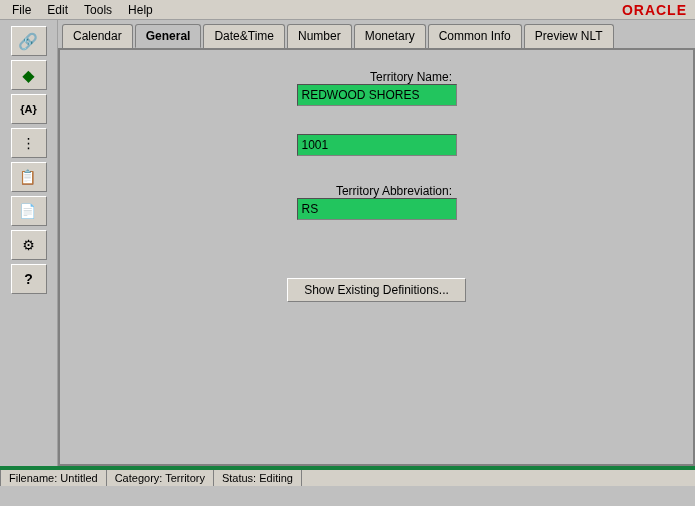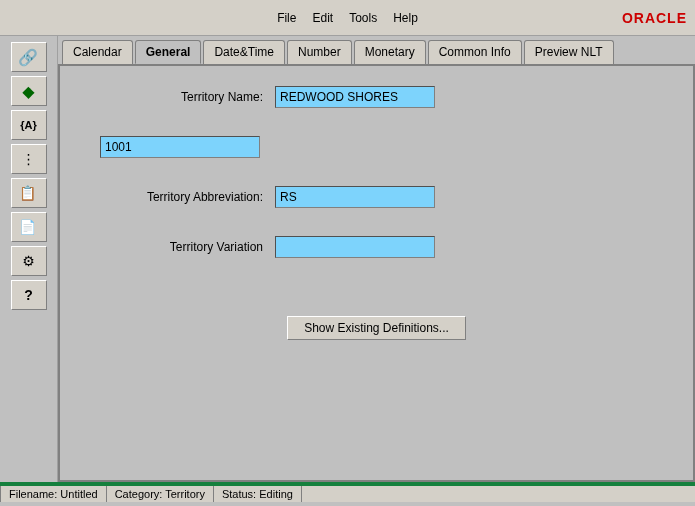--- a/index.html
+++ b/index.html
@@ -8,27 +8,26 @@
       font-size: 12px;
       background: #c0c0c0;
       width: 695px;
       height: 506px;
       overflow: hidden;
     }
 
     
     .menubar {
       background: #d4d0c8;
-      height: 36px;
+      height: 20px;
       display: flex;
       align-items: center;
       padding: 0 4px;
       border-bottom: 1px solid #a0a0a0;
       position: relative;
-      justify-content: center;
     }
     .menubar-item {
       padding: 2px 8px;
       cursor: pointer;
       font-size: 12px;
       color: #000;
     }
     .oracle-logo {
       position: absolute;
       right: 8px;
@@ -113,32 +112,33 @@
       padding: 20px 40px;
       display: flex;
       flex-direction: column;
       gap: 0;
     }
 
     .form-row {
       display: flex;
       align-items: center;
       margin-bottom: 28px;
+      flex-direction: column;
     }
     .form-label {
       width: 175px;
       text-align: right;
       padding-right: 12px;
       font-size: 12px;
       color: #000;
     }
     .form-input {
       width: 160px;
       height: 22px;
-      background: #7dd3fc;
+      background: #22c55e;
       border: 1px solid #808080;
       border-top-color: #505050;
       border-left-color: #505050;
       padding: 2px 4px;
       font-size: 12px;
       font-family: Arial, sans-serif;
     }
     .form-input-wide {
       width: 160px;
     }
@@ -243,24 +243,20 @@
 
       <div class="form-row">
         <input class="form-input form-input-wide" type="text" value="1001" style="">
       </div>
 
       <div class="form-row">
         <label class="form-label">Territory Abbreviation:</label>
         <input class="form-input form-input-wide" type="text" value="RS" style="">
       </div>
 
-      <div class="form-row">
-        <label class="form-label">Territory Variation</label>
-        <input class="form-input form-input-wide" type="text" value="" style="">
-      </div>
 
       <div class="btn-row">
         <button class="btn-show">Show Existing Definitions...</button>
       </div>
 
     </div>
   </div>
 </div>
 
 <div class="statusbar">

